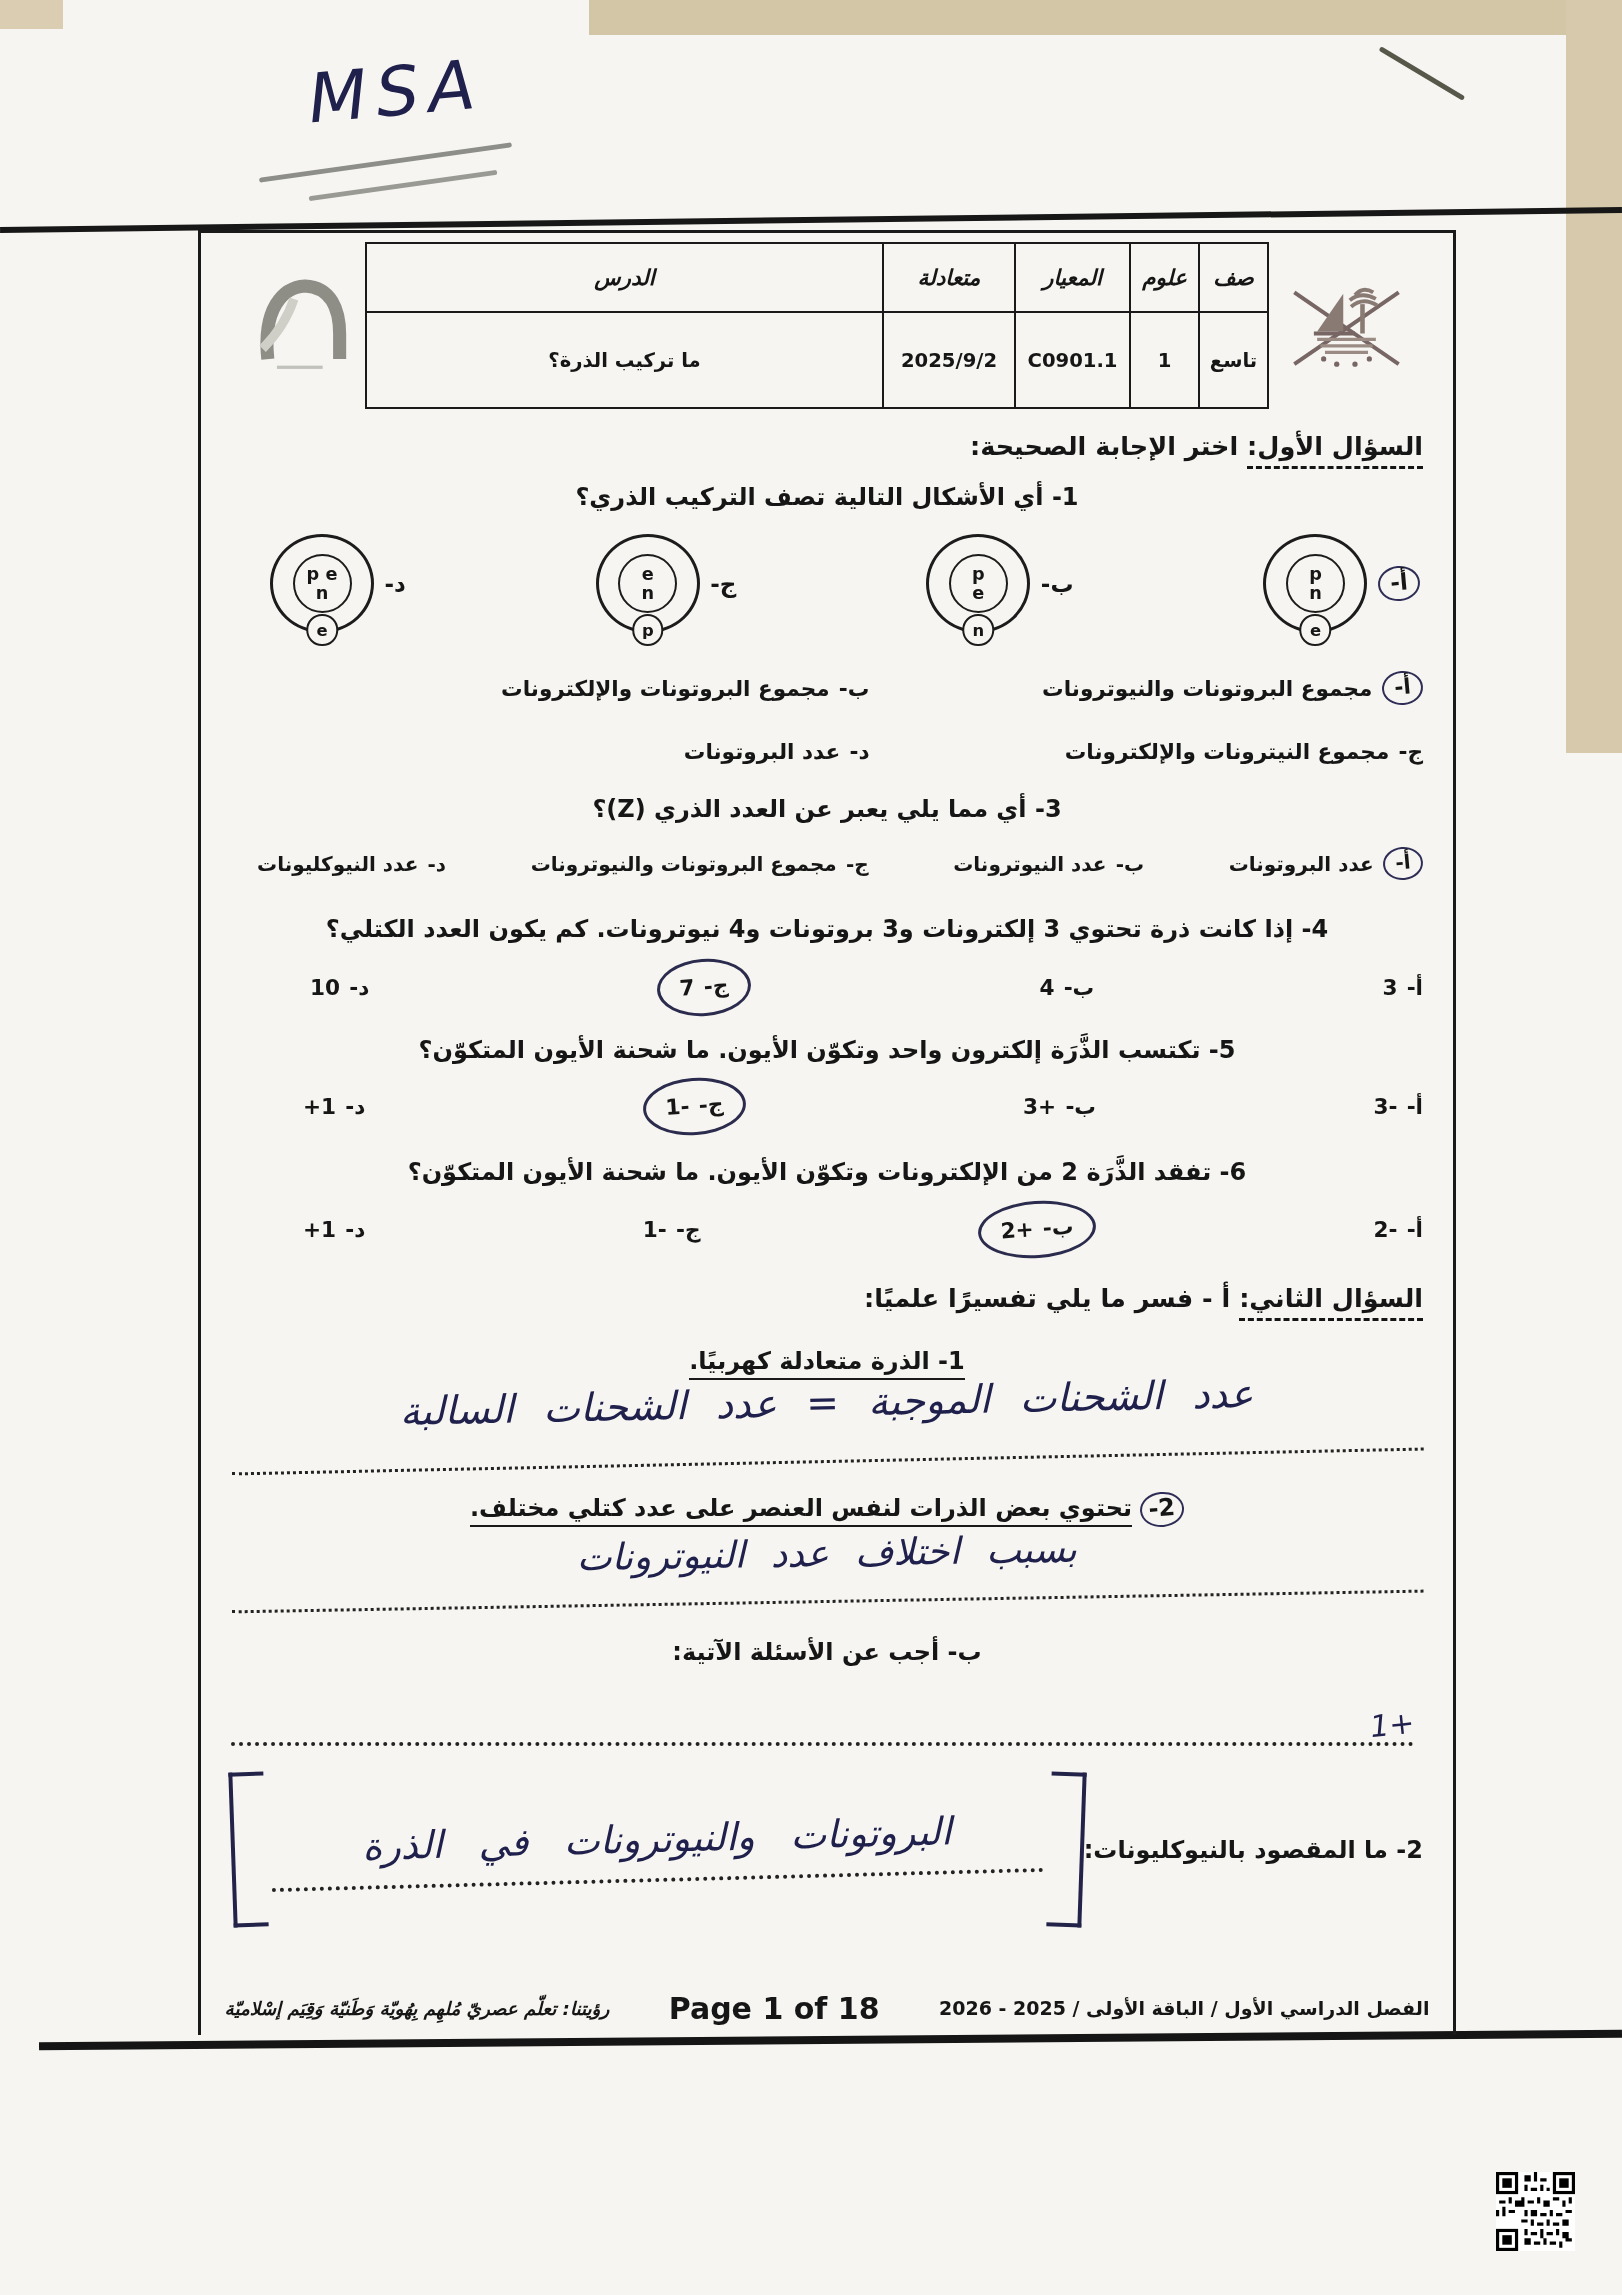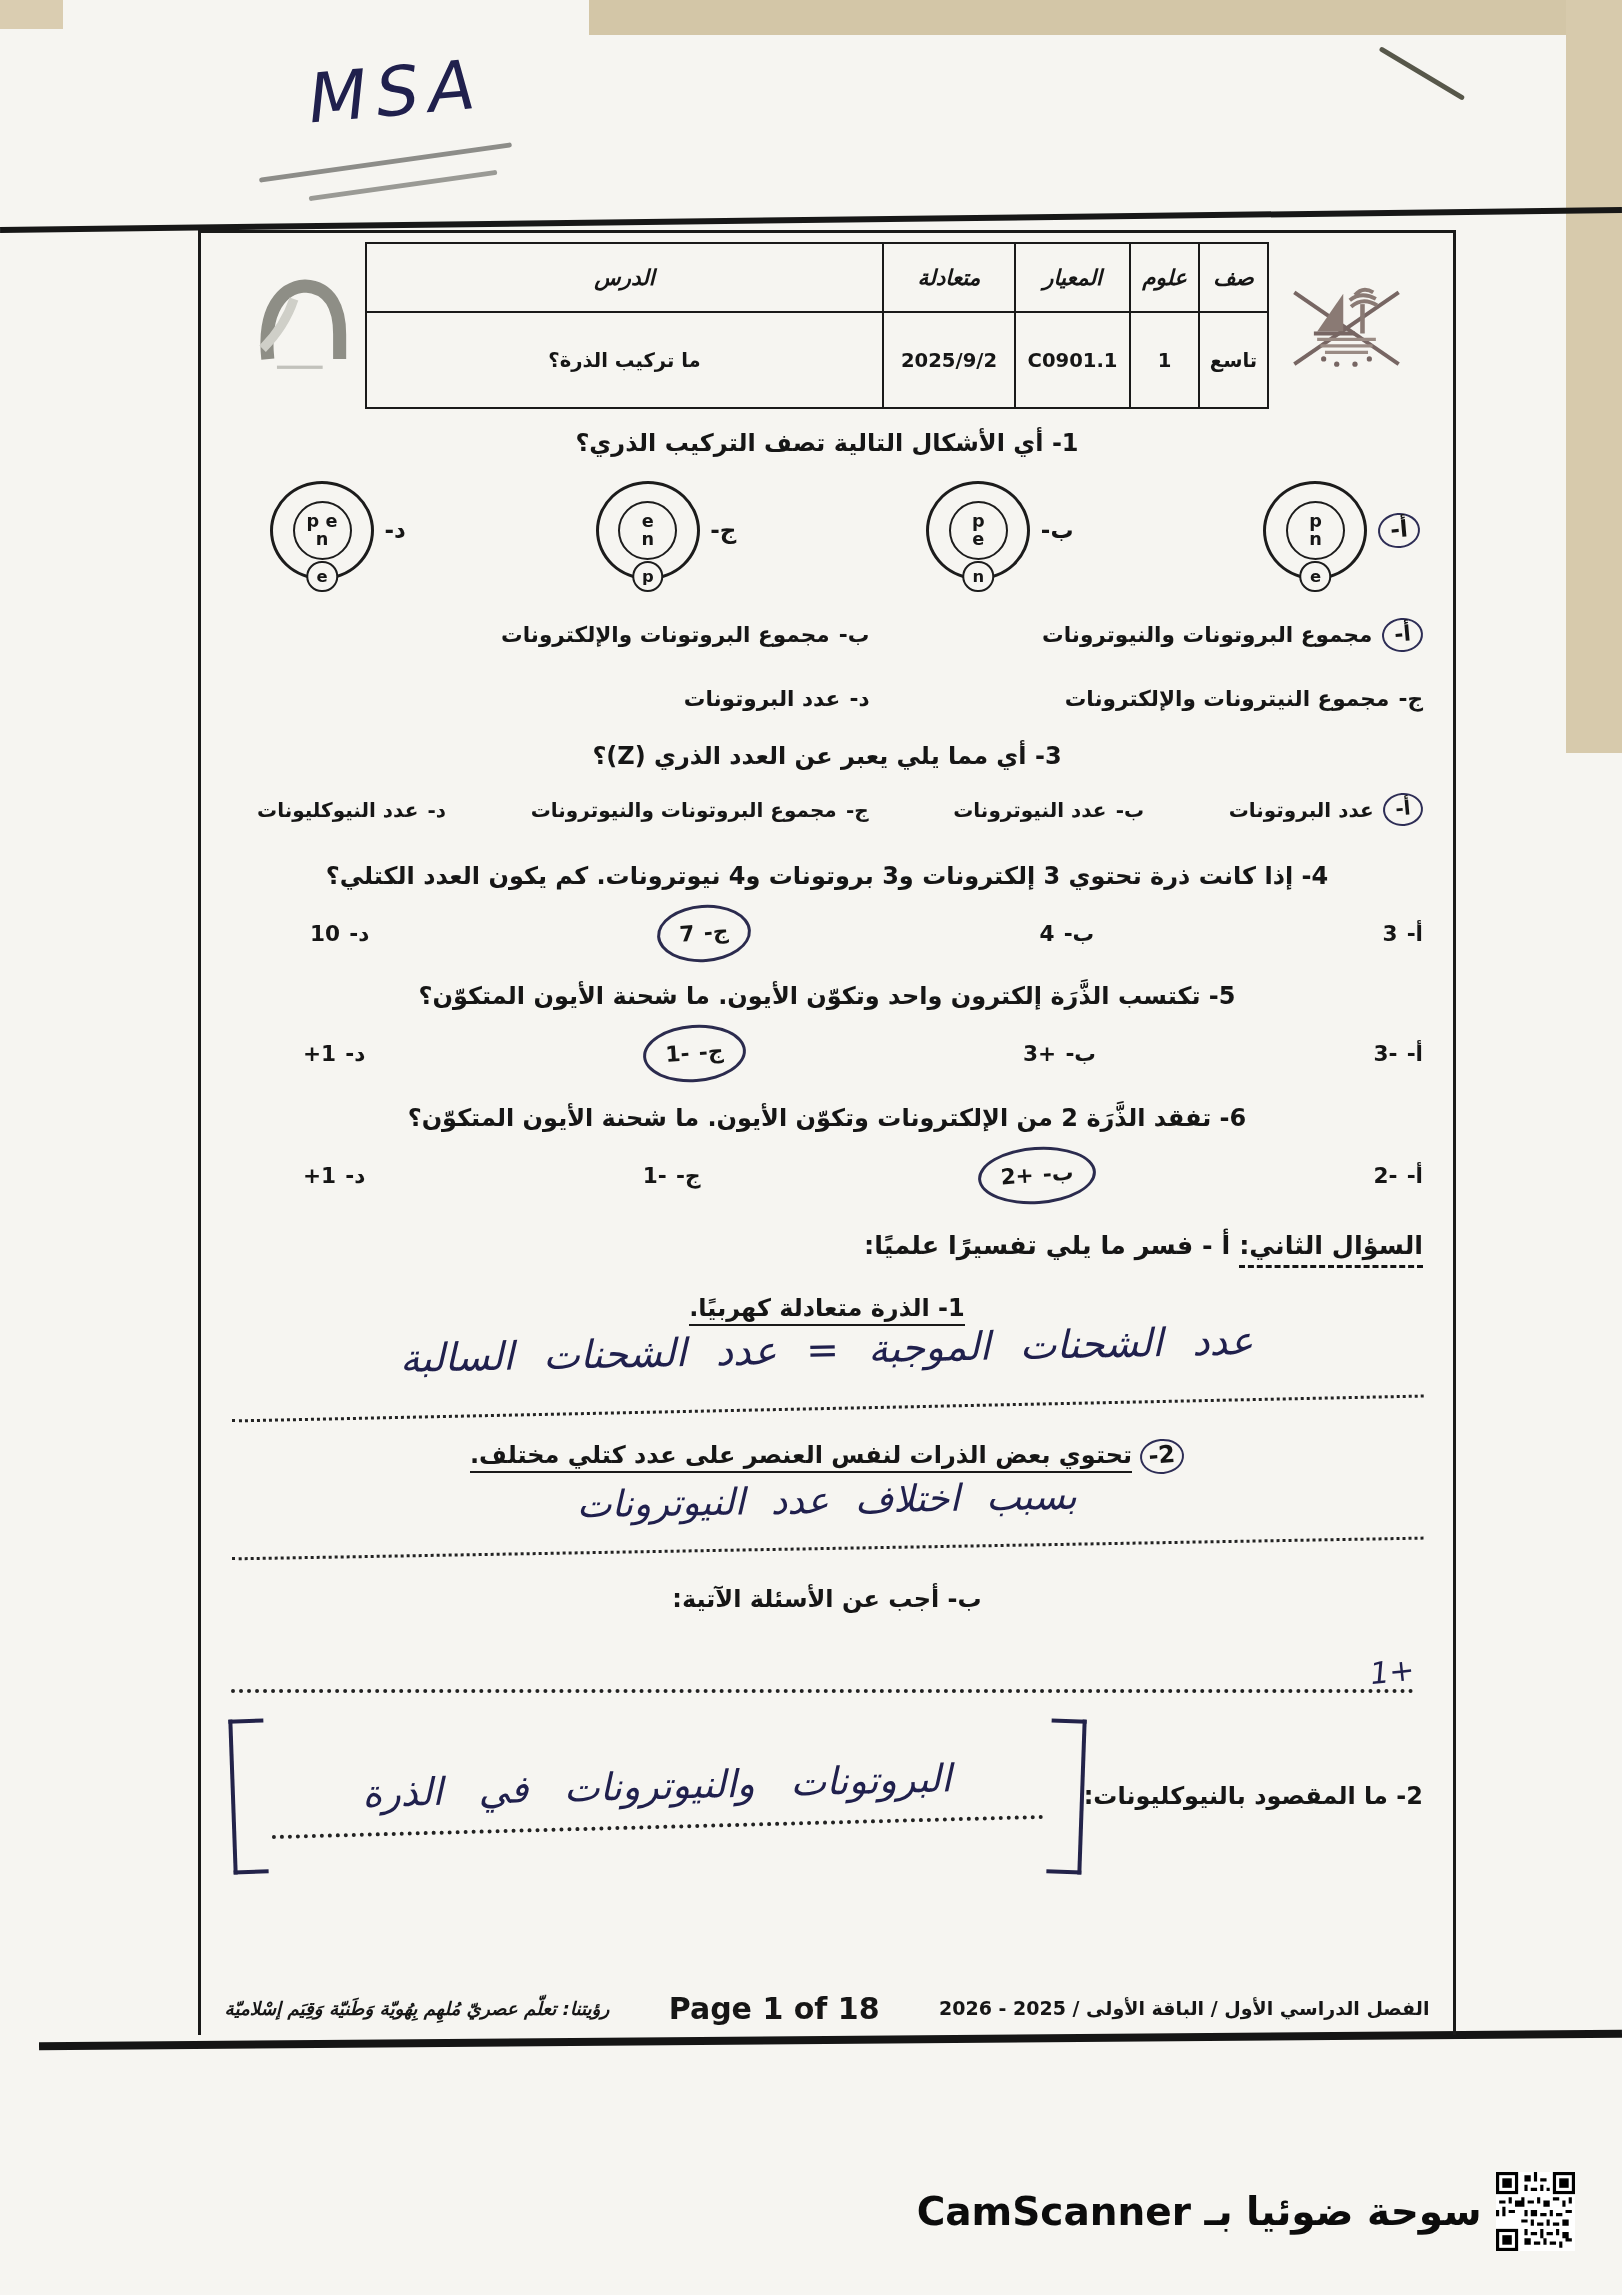--- a/index.html
+++ b/index.html
@@ -162,20 +162,24 @@
         </table>
       <div class="logobox">
         <svg width="111" height="111" viewBox="0 0 170 170" aria-hidden="true">
           <path d="M38 138 C30 62 60 28 95 26 C135 28 148 62 148 100 L148 138" fill="none" stroke="#8e8e86" stroke-width="20"></path>
           <path d="M30 122 C56 96 70 70 78 46" stroke="#cfcfc8" stroke-width="14" fill="none"></path>
           <rect x="52" y="148" width="70" height="5" fill="#c2c2bc"></rect>
         </svg>
       </div>
     </div>
 
+    <div class="sec-title">
+      <span class="dashed-u">السؤال الأول:</span>
+      <span>اختر الإجابة الصحيحة:</span>
+    </div>
 
     <div class="qtext">1- أي الأشكال التالية تصف التركيب الذري؟</div>
 
     <div class="diagrams">
       <div class="diagram">
         <span class="dlabel hw-ellipse">أ-</span>
         <div class="orbit">
           <div class="nucleus">p
 n</div>
           <div class="oparticle">e</div>
@@ -359,17 +363,16 @@
           <rect x="2" y="2" width="3" height="3"></rect>
         <rect x="18" y="0" width="7" height="7"></rect>
           <rect x="19" y="1" width="5" height="5" fill="#fff"></rect>
           <rect x="20" y="2" width="3" height="3"></rect>
         <rect x="0" y="18" width="7" height="7"></rect>
           <rect x="1" y="19" width="5" height="5" fill="#fff"></rect>
           <rect x="2" y="20" width="3" height="3"></rect>
         <path d="M9 1h2v2H9z M12 0h1v3h-1z M14 2h2v1h-2z M9 4h1v2H9z M11 5h2v1h-2z M14 4h1v2h-1z M16 5h1v1h-1z M1 9h2v1H1z M4 8h1v2H4z M6 9h2v2H6z M0 12h1v2H0z M2 11h1v3H2z M4 12h2v1H4z M8 8h1v3H8z M10 9h2v1h-2z M13 8h1v2h-1z M15 9h2v2h-2z M18 8h2v1h-2z M21 9h1v2h-1z M23 8h1v2h-1z M9 12h1v2H9z M11 12h2v2h-2z M14 13h2v1h-2z M17 12h1v2h-1z M19 13h2v1h-2z M22 12h2v1h-2z M8 15h2v1H8z M11 15h1v2h-1z M13 16h2v1h-2z M16 15h1v2h-1z M18 16h2v1h-2z M21 15h2v2h-2z M9 18h1v2H9z M11 19h2v1h-2z M14 18h1v3h-1z M16 19h2v1h-2z M19 18h1v2h-1z M21 19h2v2h-2z M9 21h2v2H9z M12 22h2v1h-2z M15 21h1v2h-1z M17 22h2v1h-2z M20 22h1v2h-1z M22 21h2v1h-2z"></path>
       </g>
     </svg>
-    <span class="cam-text">سوحة ضوئيا بـ CamScanner</span>
   </div>
 
 </div>
 
 
 </body></html>

